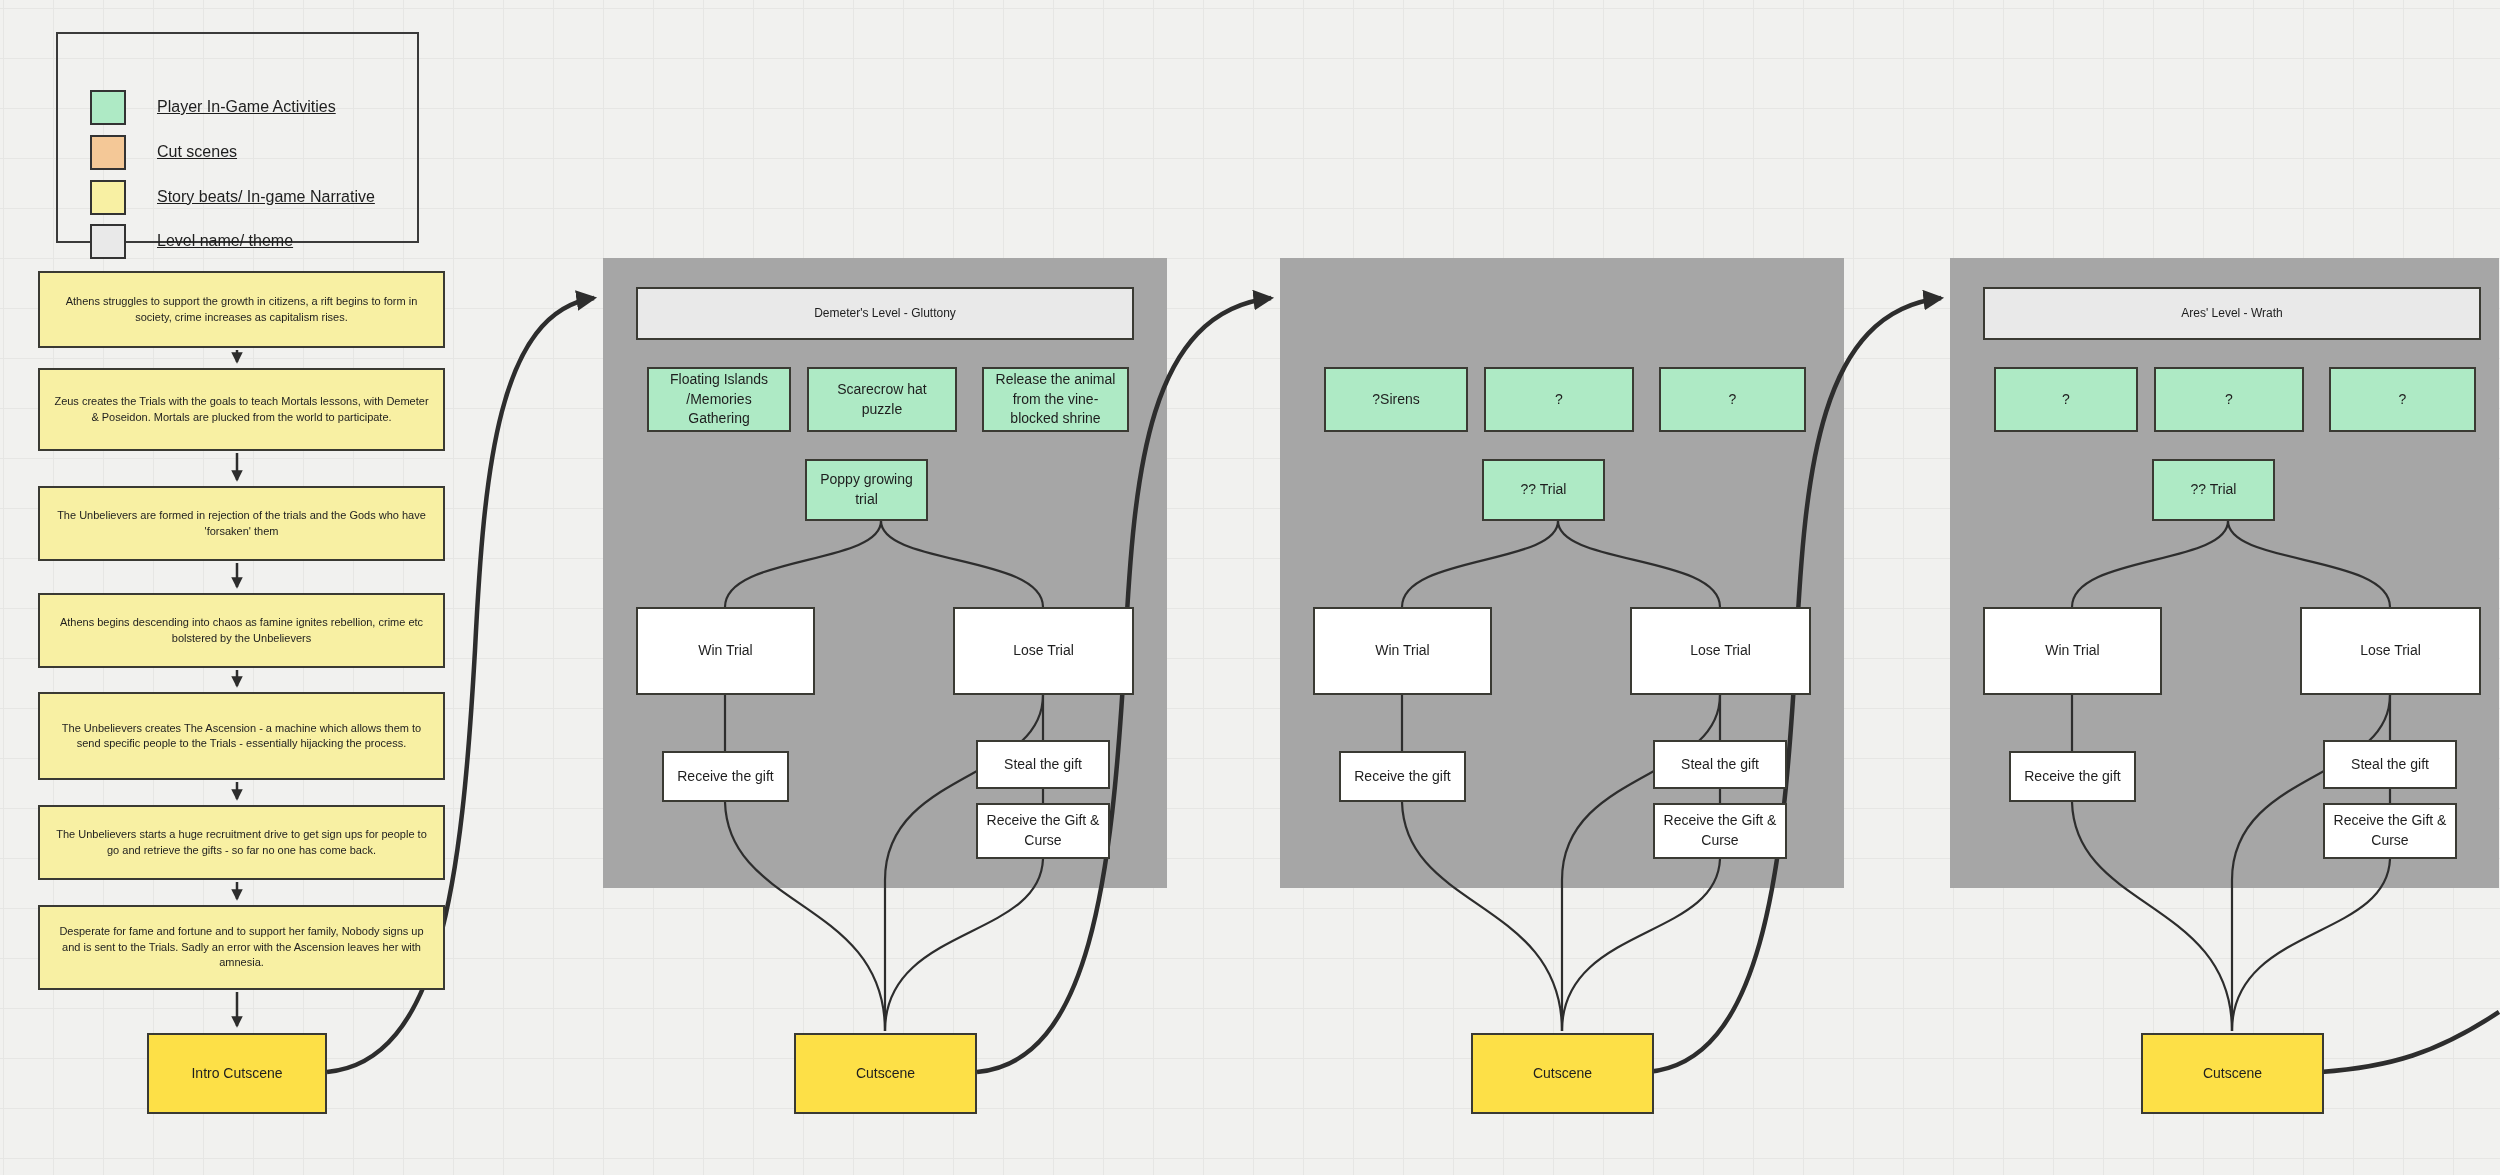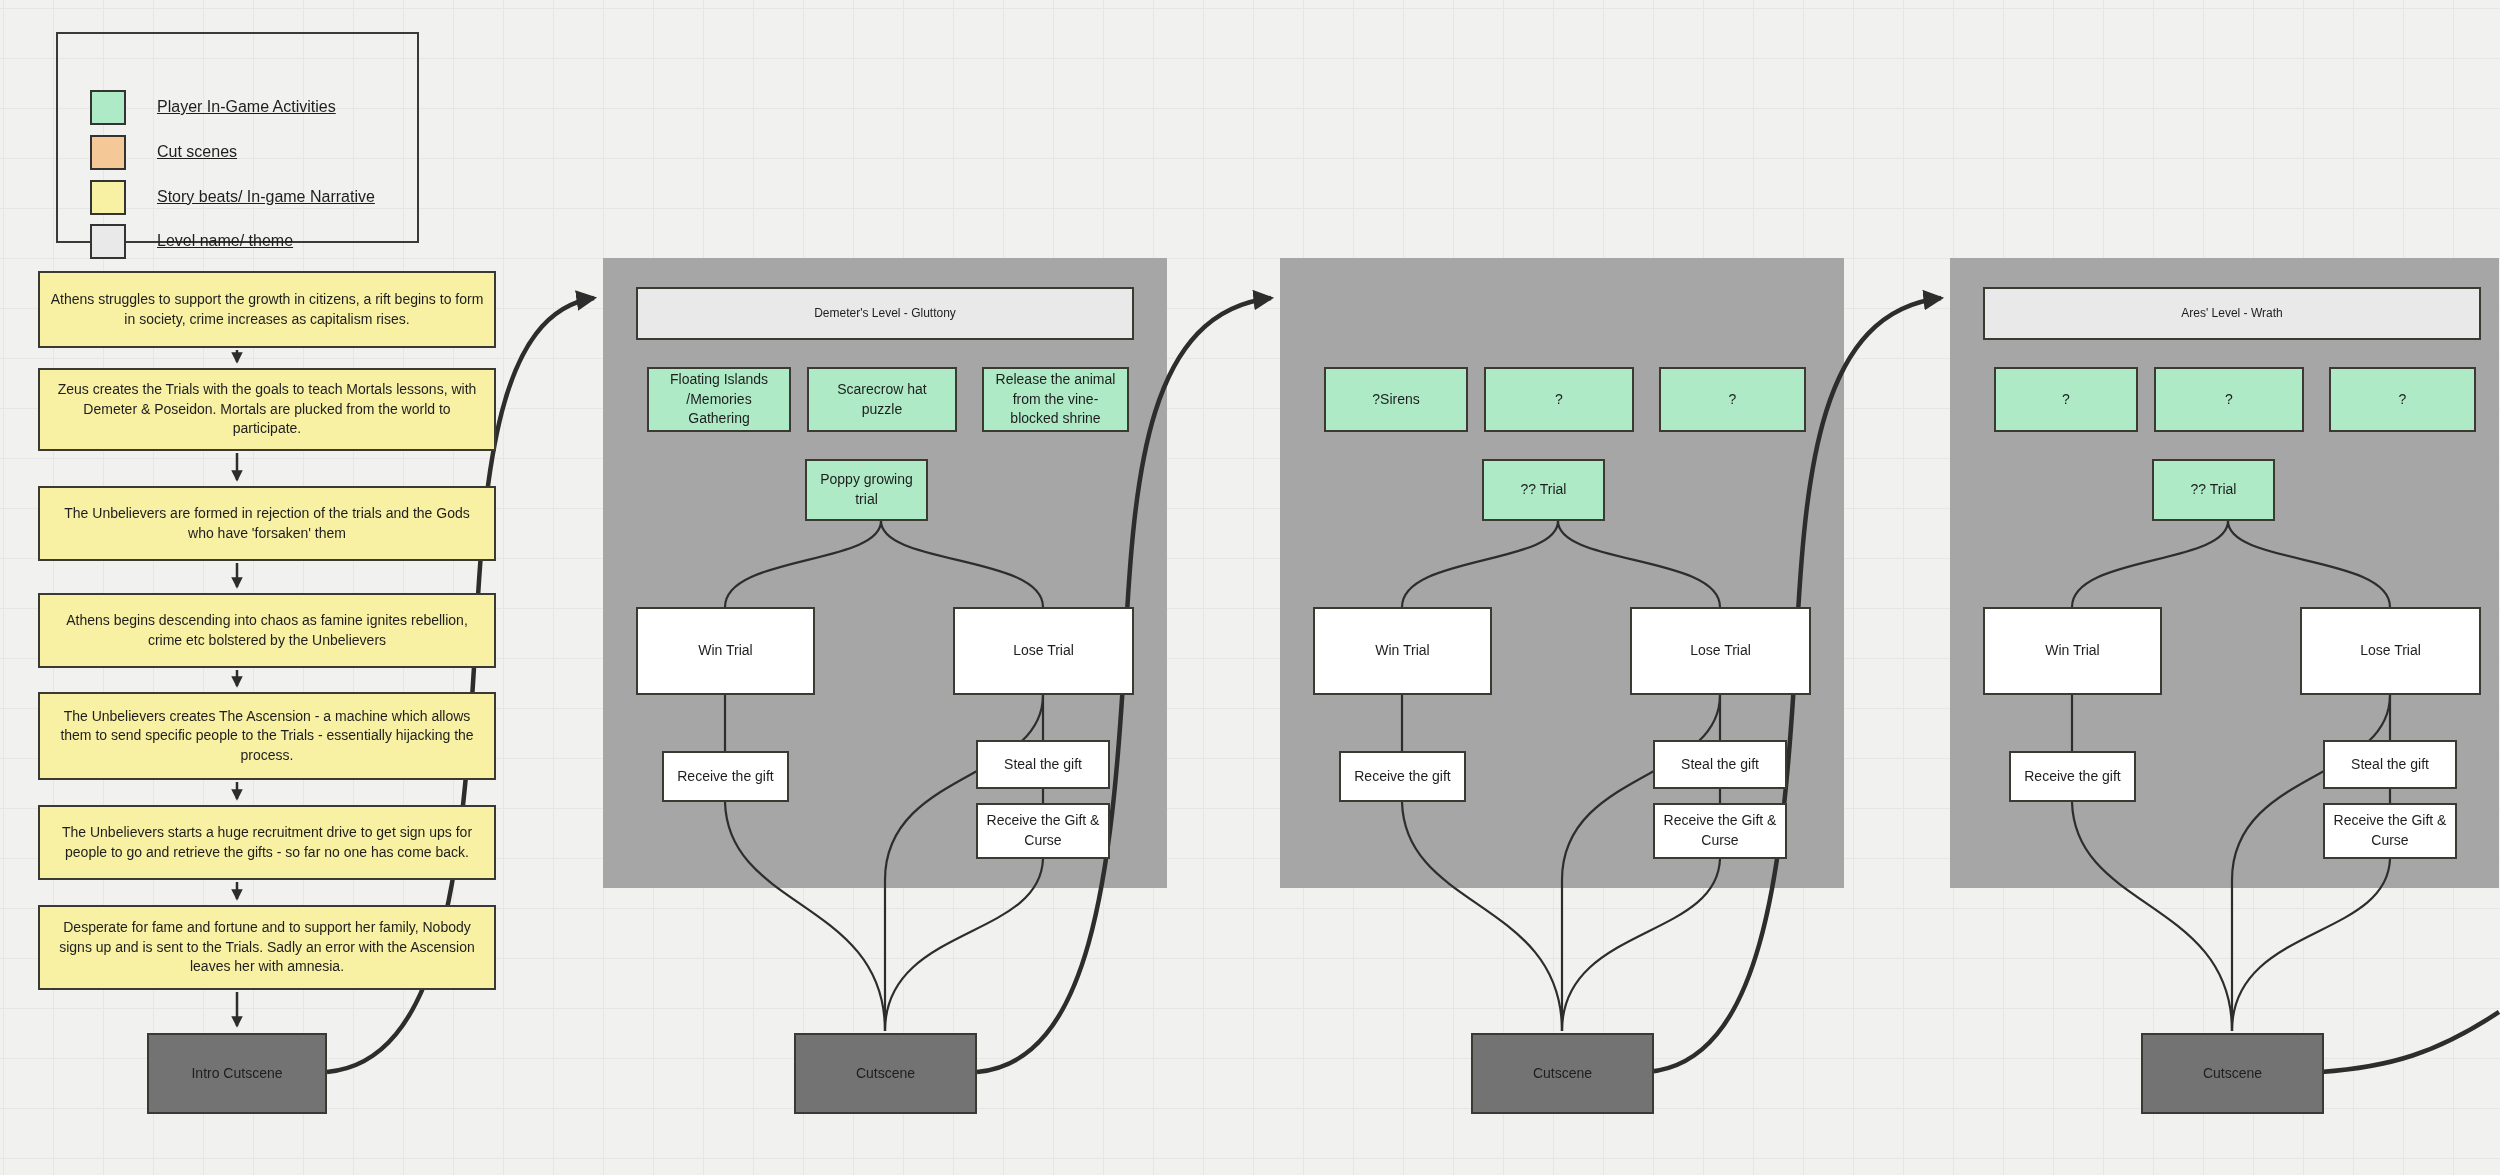--- a/index.html
+++ b/index.html
@@ -25,24 +25,24 @@
   .sw-yellow{background:#f8f0a3;}
   .sw-gray{background:#e9e9e9;}
   
   .shape{
     position:absolute;box-sizing:border-box;border:2px solid #3a3a33;
     display:flex;align-items:center;justify-content:center;text-align:center;
     font-size:14px;line-height:1.4;z-index:2;padding:2px 8px;
   }
   .yellow{background:#ffffff;}
   .green{background:#aeeac5;}
-  .orange{background:#737373;}
+  .orange{background:#fde047;}
   .chip{background:#e9e9e9;}
   
-  .story-box{left:38px;width:458px;background:#f8f0a3;font-size:14px;line-height:1.40;padding:4px 10px;}
+  .story-box{left:38px;width:407px;background:#f8f0a3;font-size:11px;line-height:1.40;padding:4px 10px;}
   
   .panel{position:absolute;top:258px;width:564px;height:630px;background:#a6a6a6;}
   .panel.p2{width:549px;}
   .ptitle{left:33px;top:29px;width:498px;height:53px;font-size:12px;}
   .act1{left:44px;top:109px;width:144px;height:65px;}
   .act2{left:204px;top:109px;width:150px;height:65px;}
   .act3{left:379px;top:109px;width:147px;height:65px;}
   .trial{left:202px;top:201px;width:123px;height:62px;text-align:center;}
   .win{left:33px;top:349px;width:179px;height:88px;}
   .lose{left:350px;top:349px;width:181px;height:88px;}

